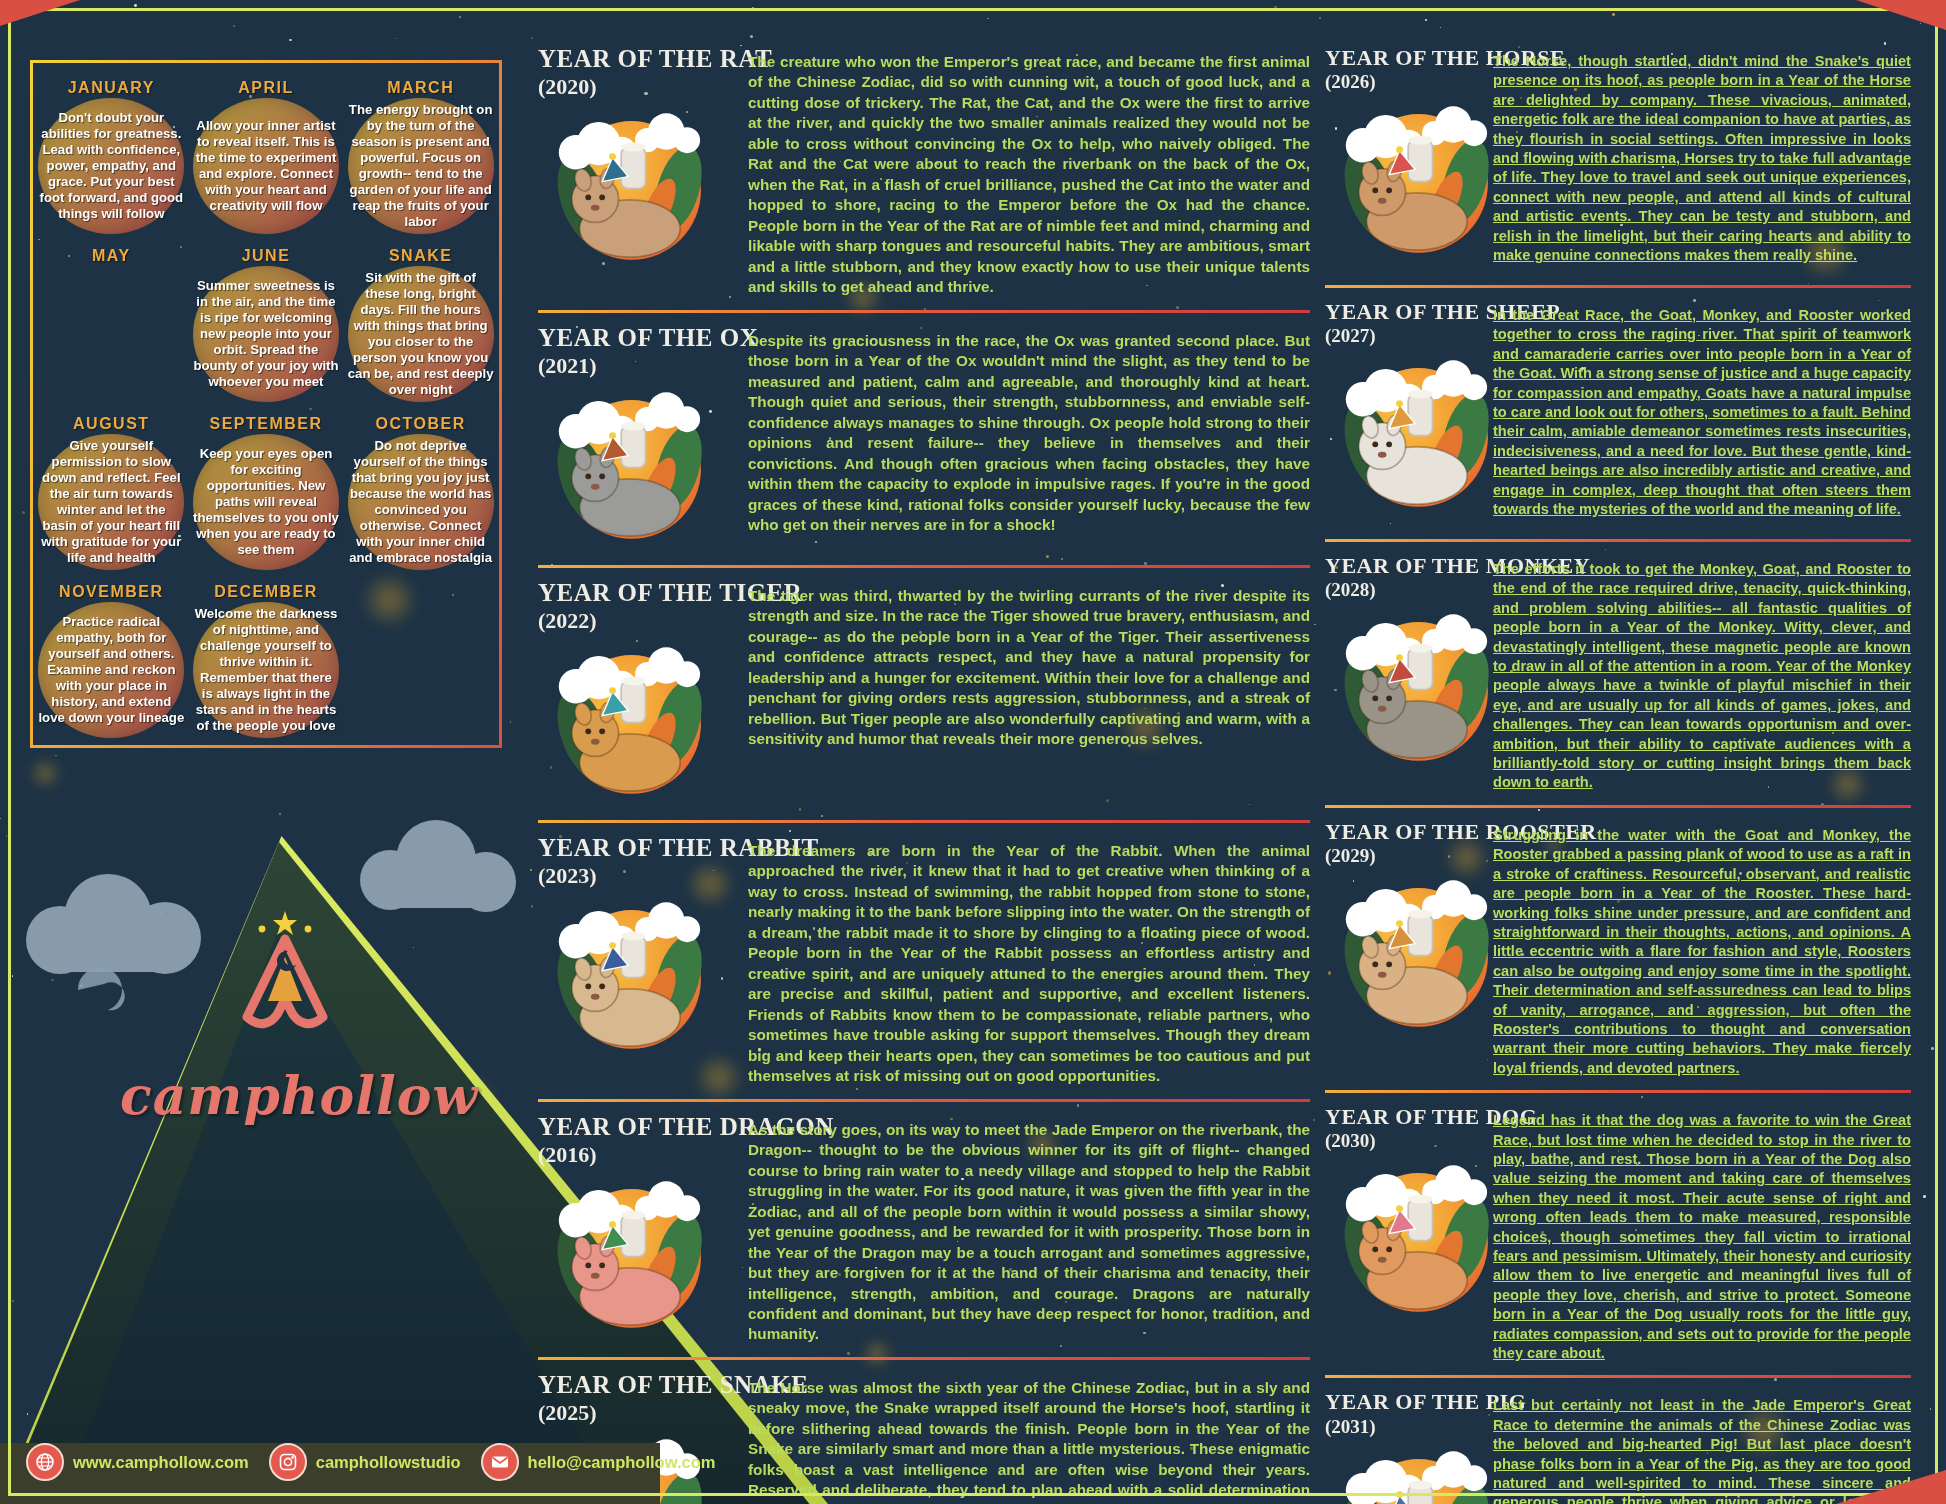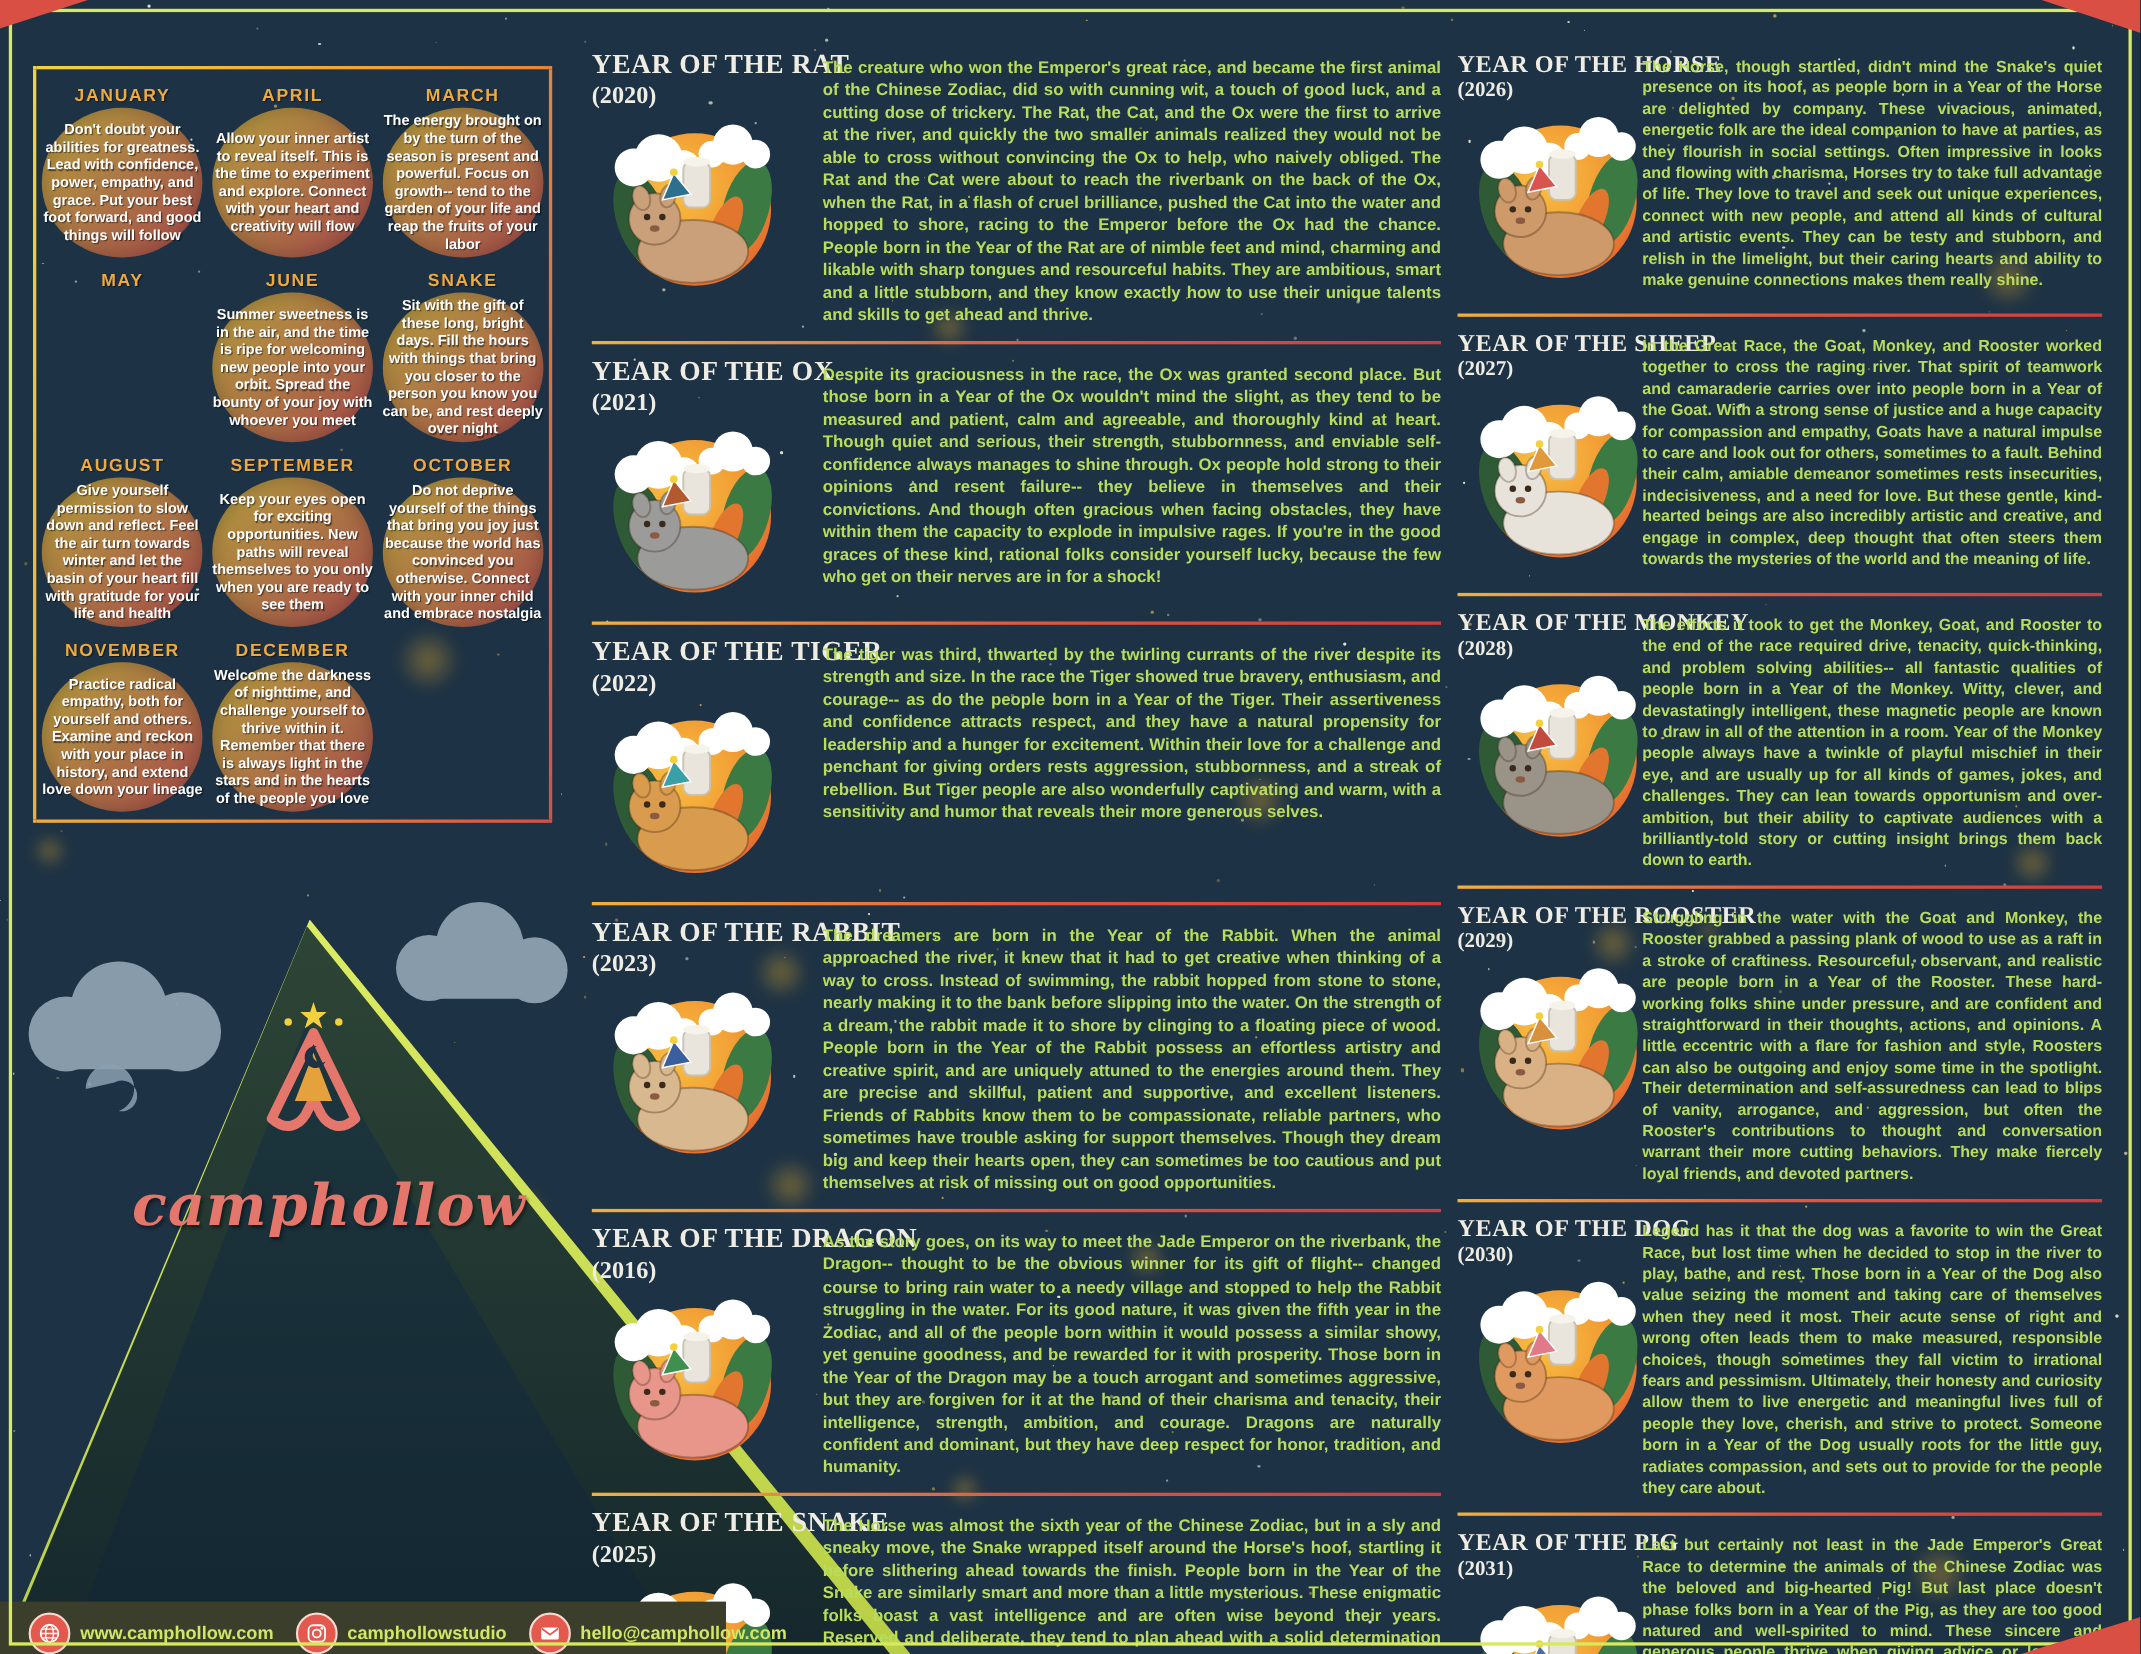--- a/index.html
+++ b/index.html
@@ -50,43 +50,43 @@
   .zcol.mid .zleft{width:196px;}
   .zcol.right .zleft{width:158px;}
   .ztitle{font-family:"Liberation Serif",serif;color:#efece3;font-size:25px;font-weight:bold;
     letter-spacing:.5px;white-space:nowrap;line-height:1.05;}
   .zcol.right .ztitle{font-size:22px;}
   .zyear{font-family:"Liberation Serif",serif;color:#efece3;font-size:22px;font-weight:bold;margin-top:2px;}
   .zcol.right .zyear{font-size:19px;}
   .illus{display:block;margin-top:2px;overflow:visible;}
   .ztext{flex:1 1 auto;color:#b9dc5d;font-size:15.3px;line-height:1.34;text-align:justify;
     font-weight:bold;padding-left:14px;margin-top:6px;}
-  .zcol.right .ztext{font-size:14.6px;line-height:1.33;padding-left:10px;}
+  .zcol.right .ztext{font-size:14.6px;line-height:1.33;padding-left:10px;text-decoration:underline;}
   .zcol.mid .zsec{min-height:228px;}
   .zcol.right .zsec{min-height:227px;}
 
   
   .clouds{position:absolute;left:0;top:820px;z-index:1;}
   .tri-outer{position:absolute;left:0px;top:836px;width:828px;height:668px;z-index:2;
     background:linear-gradient(to bottom,#dcec63,#b8cf45);
     clip-path:polygon(34% 0,100% 100%,0 100%);}
   .tri-inner{position:absolute;left:0px;top:842px;width:816px;height:662px;z-index:2;
     background:linear-gradient(to bottom,rgba(38,62,52,.96),rgba(16,34,44,.97));
     clip-path:polygon(34.2% 0,99.2% 100%,.4% 100%);}
   .tri-mid{position:absolute;left:60px;top:930px;width:560px;height:574px;z-index:2;opacity:.8;
     background:linear-gradient(to bottom,#1a3340,#122633);
     clip-path:polygon(39% 0,100% 100%,0 100%);}
   .logo-block{position:absolute;left:120px;top:905px;width:330px;z-index:3;text-align:center;}
   .logo-text{font-family:"DejaVu Serif",serif;font-style:italic;font-weight:bold;
     color:#e5766b;font-size:52px;letter-spacing:1px;margin-top:6px;
     text-shadow:2px 2px 3px rgba(0,0,0,.4);}
 
   
-  .footer{position:absolute;left:0;bottom:0;width:660px;height:48px;background:#3b3e2a;z-index:4;
-    display:flex;align-items:flex-end;justify-content:space-between;padding:0 26px;box-sizing:border-box;}
+  .footer{position:absolute;left:0;bottom:0;width:660px;height:61px;background:#3b3e2a;z-index:4;
+    display:flex;align-items:flex-start;justify-content:space-between;padding:0 26px;box-sizing:border-box;}
   .fitem{display:flex;align-items:center;gap:9px;}
   .ficon{width:34px;height:34px;border-radius:50%;background:#e4594e;border:2px solid #f6d9cf;
     display:flex;align-items:center;justify-content:center;flex:0 0 auto;}
   .ftext{color:#cfe763;font-weight:bold;font-size:16.5px;white-space:nowrap;}
   .fsep{width:3px;height:36px;background:#cfe763;margin:0 10px;}
 </style>
 </head>
 <body>
 
 <svg width="0" height="0" style="position:absolute" aria-hidden="true">

